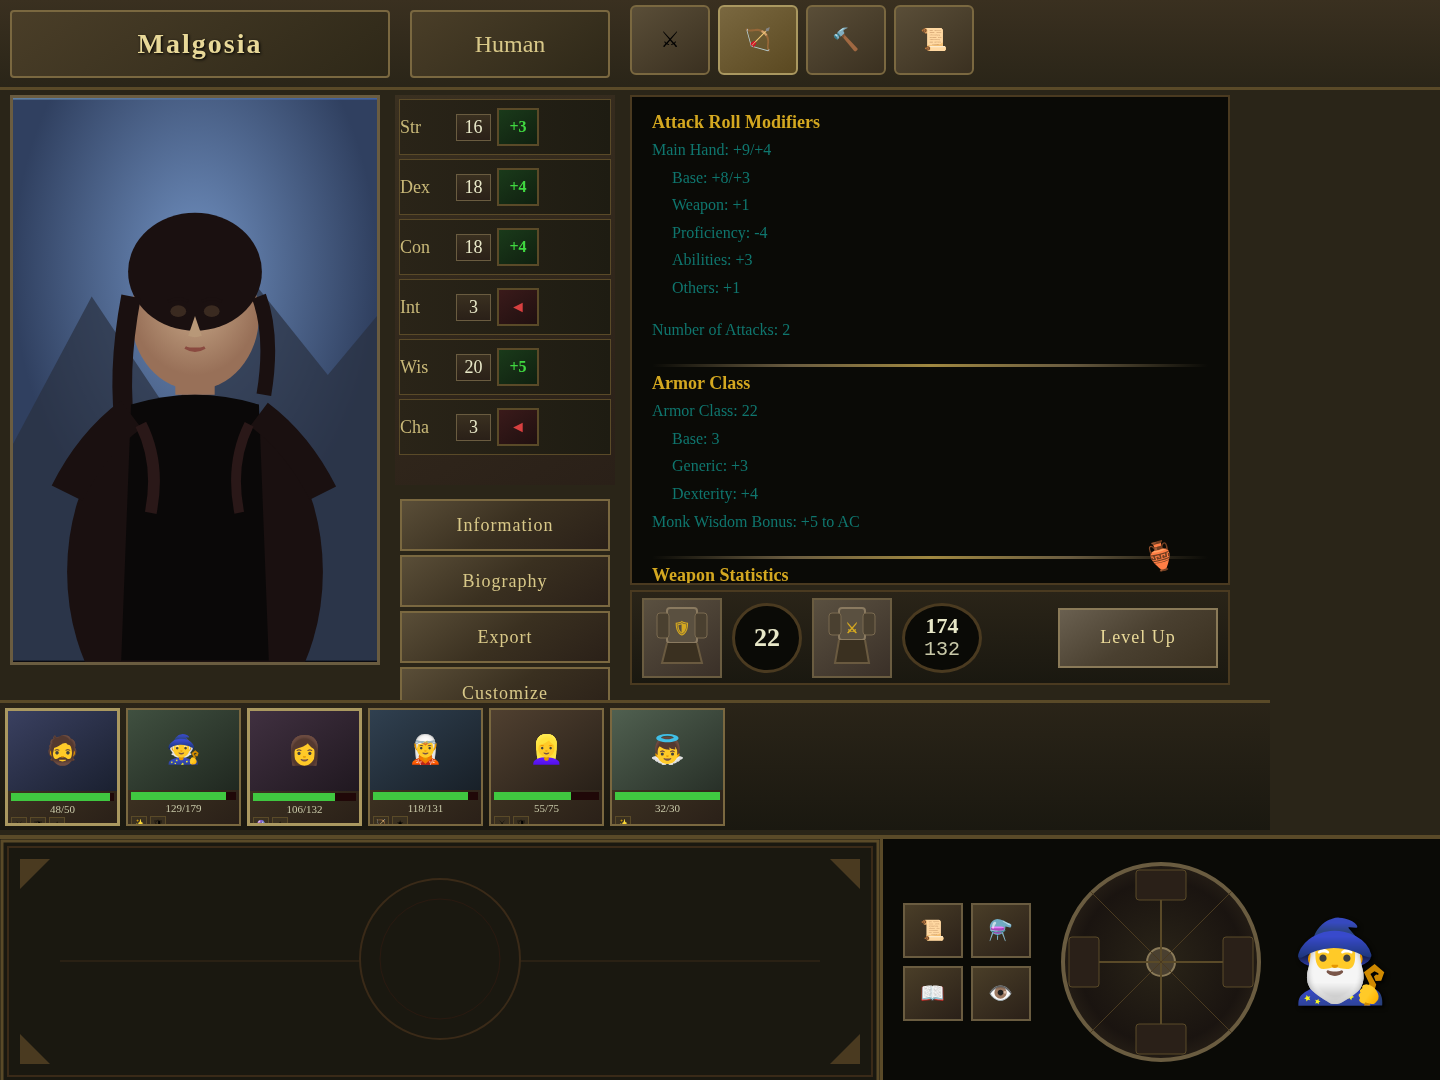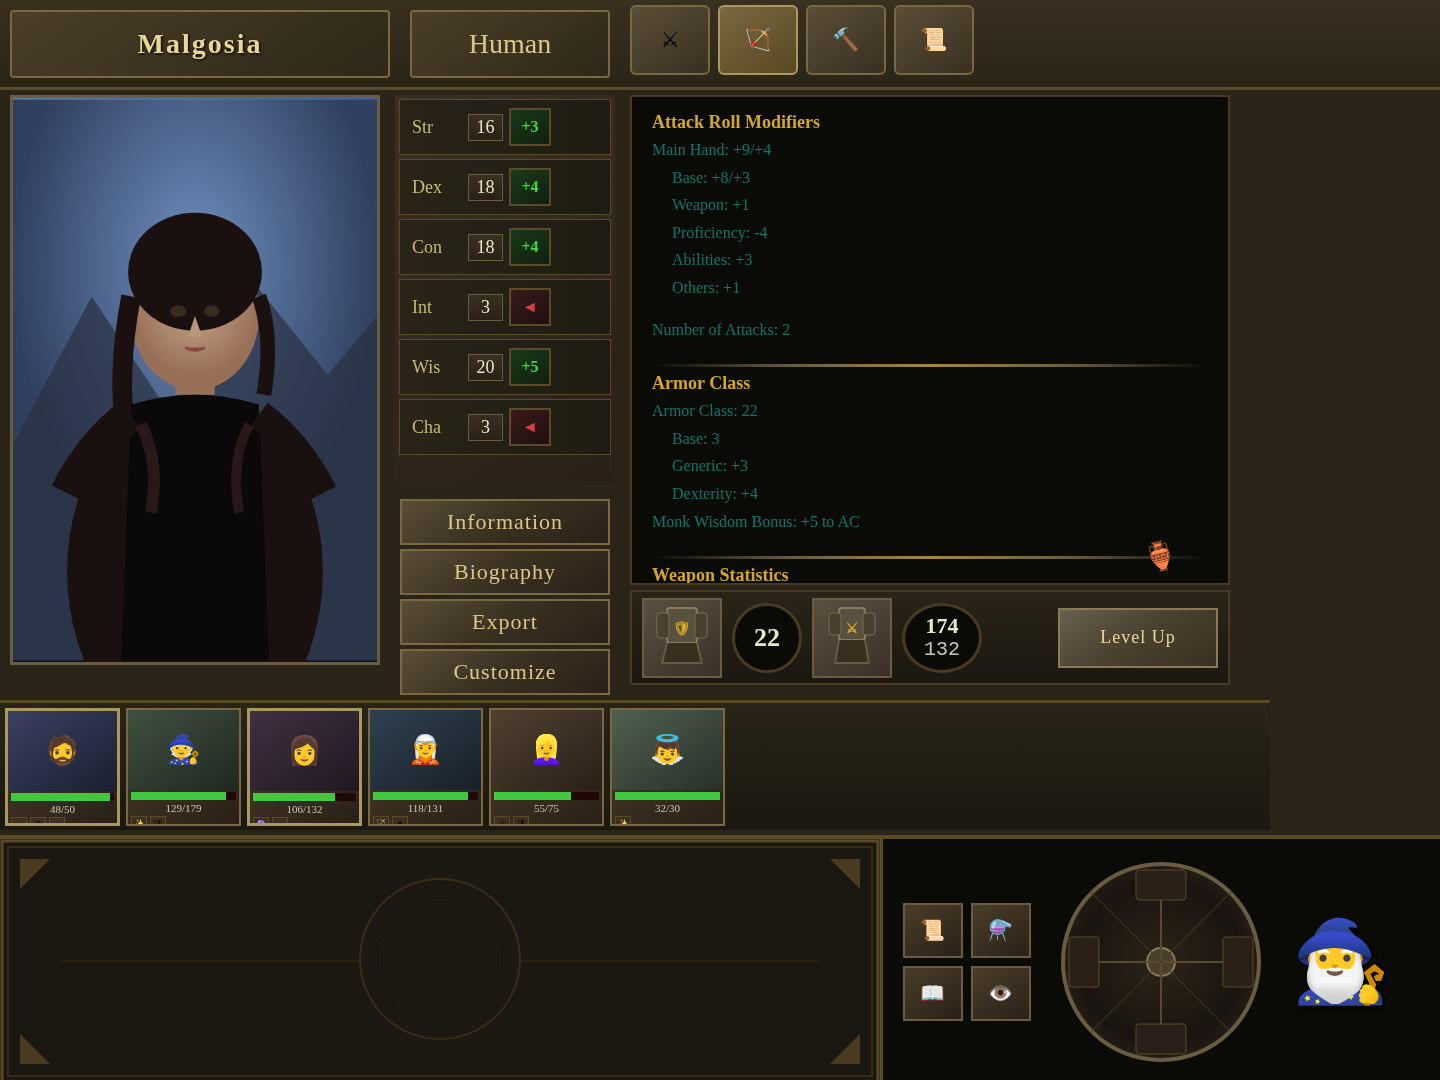--- a/index.html
+++ b/index.html
@@ -58,21 +58,21 @@
       background: linear-gradient(145deg, #4a3e28 0%, #2e2818 100%);
       border: 2px solid #7a6840;
       border-radius: 4px;
       display: flex;
       align-items: center;
       justify-content: center;
     }
 
     .race-name {
       color: #d8c888;
-      font-size: 28px;
+      font-size: 24px;
       font-family: 'Times New Roman', serif;
       text-align: right;
     }
 
     
     .tab-icons {
       position: absolute;
       left: 630px; top: 5px;
       display: flex;
       gap: 8px;
@@ -122,21 +122,21 @@
       position: absolute;
       top: 95px; left: 395px;
       width: 220px;
       height: 390px;
       background: linear-gradient(145deg, #3a3020 0%, #2a2018 100%);
     }
 
     .stat-row {
       display: flex;
       align-items: center;
-      padding: 3px 12px;
+      padding: 3px 0;
       margin: 4px 4px;
       height: 56px;
       background: linear-gradient(to right, #2a2418 0%, #1e1c12 100%);
       border: 1px solid #5a4a28;
     }
 
     .stat-label {
       color: #c8b878;
       font-size: 18px;
       width: 50px;
@@ -176,26 +176,26 @@
 
     
     .action-buttons {
       position: absolute;
       top: 495px; left: 395px;
       width: 220px;
     }
 
     .action-btn {
       width: 210px;
-      height: 46px;
+      height: 52px;
       margin: 4px 5px;
       background: linear-gradient(145deg, #5a4e38 0%, #3a3020 50%, #2a2018 100%);
       border: 2px solid #7a6840;
       color: #d8c888;
-      font-size: 22px;
+      font-size: 18px;
       font-family: 'Times New Roman', serif;
       cursor: pointer;
       display: flex;
       align-items: center;
       justify-content: center;
       letter-spacing: 1px;
     }
 
     
     .stats-display {

